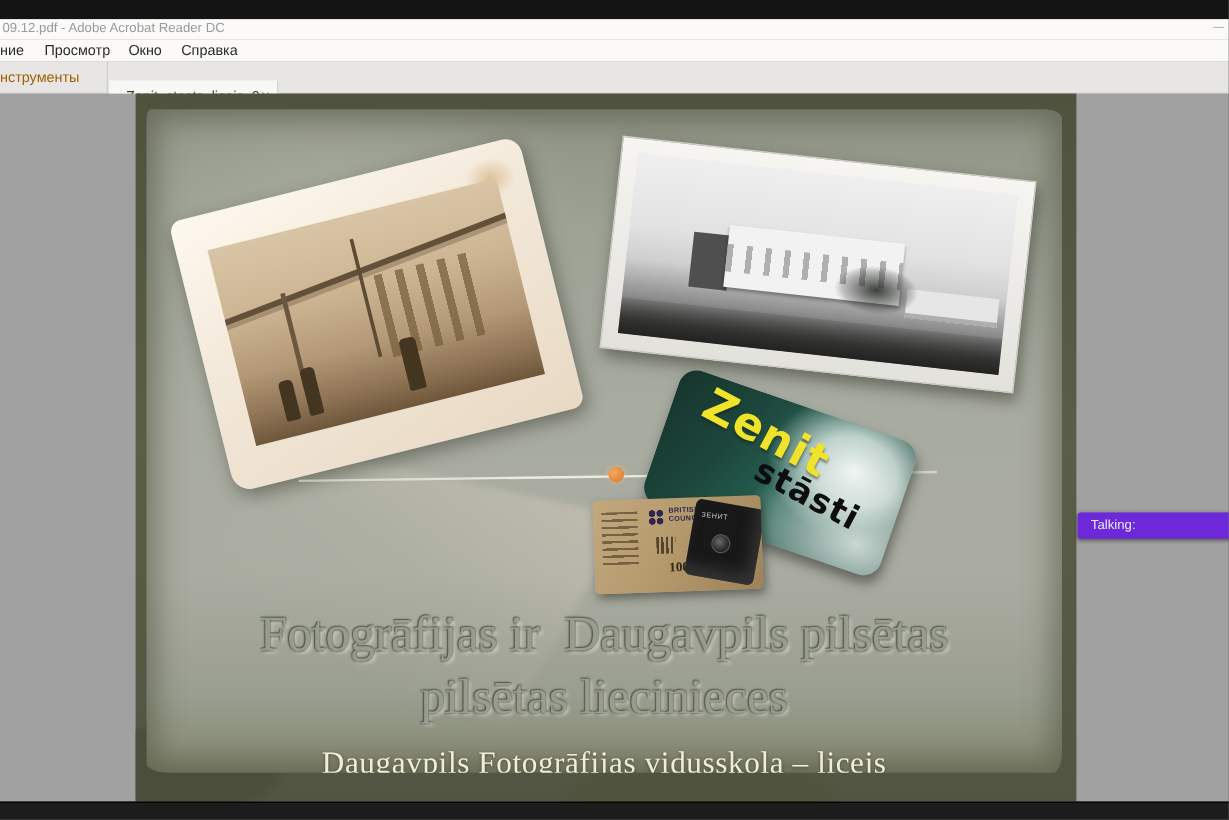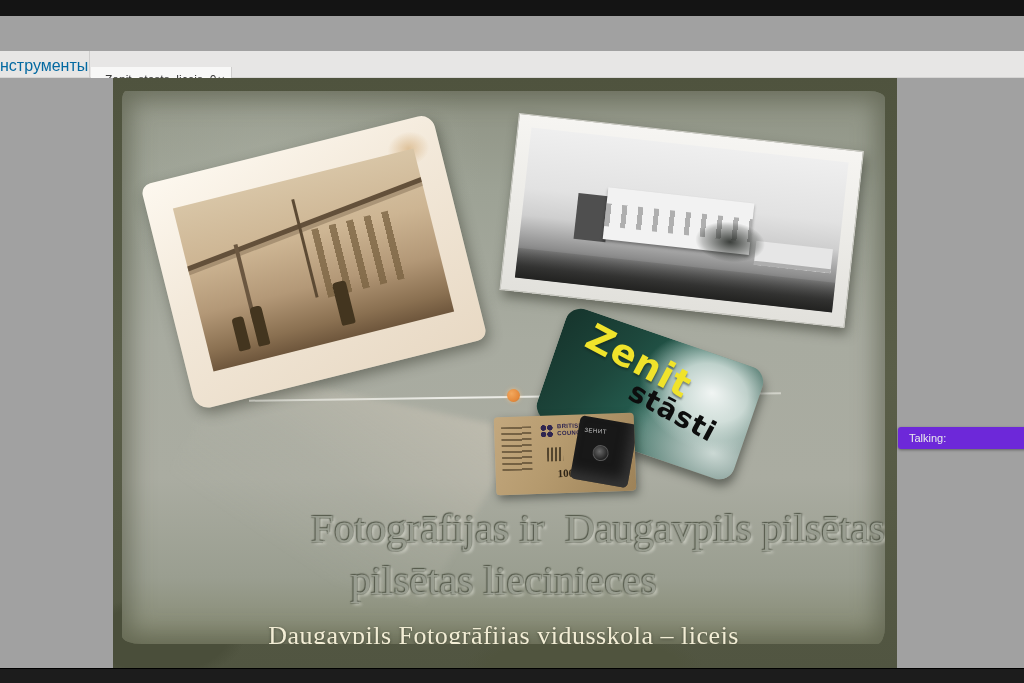--- a/index.html
+++ b/index.html
@@ -13,21 +13,21 @@
   .title-text { position:absolute; left:2px; top:2px; font-size:11px; color:#9a9a9a; white-space:nowrap; }
   .min-glyph { position:absolute; right:4px; top:1px; font-size:9px; color:#9a9a9a; }
   .menu-bar { position:absolute; left:0; top:33px; width:1024px; height:18px; background:#fbfaf9; }
   .menu-item { position:absolute; top:2px; font-size:12px; color:#2b2b2b; white-space:nowrap; cursor:default; }
   .menu-item:nth-child(1){ left:0px; }
   .menu-item:nth-child(2){ left:37px; }
   .menu-item:nth-child(3){ left:107px; }
   .menu-item:nth-child(4){ left:151px; }
   .tab-bar { position:absolute; left:0; top:51px; width:1024px; height:27px; background:#e7e6e5; border-bottom:1px solid #d6d5d4; }
   .tab-partial { position:absolute; left:0; top:0; width:90px; height:27px; border-right:1px solid #cfcecd; }
-  .tab-partial span { position:absolute; left:0px; top:6px; font-size:16px; color:#0369a1; white-space:nowrap; }
+  .tab-partial span { position:absolute; left:0px; top:6px; font-size:12px; color:#a16207; white-space:nowrap; }
   .tab-active { position:absolute; left:91px; top:16px; width:141px; height:27px; background:#f8f8f7; border-right:1px solid #cfcecd; }
   .tab-active .tab-label { position:absolute; left:14px; top:6px; font-size:12px; color:#3a3a3a; white-space:nowrap; }
   .tab-close { position:absolute; right:6px; top:5px; font-size:13px; color:#6b6b6b; cursor:default; }
   .bottom-black-bar { position:absolute; left:0; top:668px; width:1024px; height:15px; background:#1c1c1c; border-top:1px solid #000; }
 
   
   .doc-area { position:absolute; left:0; top:78px; width:1024px; height:590px; background:#a1a1a1; }
 
   .slide { position:absolute; left:113px; top:0px; width:784px; height:590px;
     background:
@@ -121,39 +121,49 @@
     transform:rotate(12deg); box-shadow:inset -6px -8px 12px rgba(70,70,70,.6); }
   .camera-lens { position:absolute; left:18px; top:26px; width:16px; height:16px; border-radius:50%;
     background:radial-gradient(circle at 40% 40%, #6a6a6a, #222 70%); border:1px solid #555; }
   .camera-label { position:absolute; left:6px; top:10px; font-size:6px; color:#c9c9c9; transform:rotate(-4deg); letter-spacing:.5px; }
 
   
   .slide-title { position:absolute; left:0; width:100%; text-align:center; font-family:"Liberation Serif", serif;
     font-size:41px; white-space:pre; color:rgba(156,160,148,.95);
     text-shadow:-1px -1px 1px rgba(78,82,68,.85), 1px -1px 1px rgba(78,82,68,.5),
                 -1px 1px 1px rgba(78,82,68,.45), 2px 2px 3px rgba(242,242,234,.55); }
-  .slide-title.line1 { top:413px;text-align:right; }
+  .slide-title.line1 { top:413px; }
   .slide-title.line2 { top:465px; }
   .slide-subtitle { position:absolute; left:0; top:530px; width:100%; text-align:center;
     font-family:"Liberation Serif", serif; font-size:26px; color:#f2edd5; letter-spacing:.5px;
     text-shadow:0 1px 3px rgba(40,44,30,.6); }
 
   
   .talking { position:absolute; left:898px; top:349px; width:134px; height:22px;
     background:#6d28d9; border-radius:3px 0 0 3px; box-shadow:0 1px 3px rgba(0,0,0,.4); }
   .talking span { position:absolute; left:11px; top:5px; font-size:11px; color:#e9eaec; }
 </style>
 </head>
 <body>
 
 <div class="screen">
 
   <div class="top-black-bar"></div>
 
-
+  <div class="title-bar">
+    <span class="title-text">09.12.pdf - Adobe Acrobat Reader DC</span>
+    <span class="min-glyph">—</span>
+  </div>
+
+  <div class="menu-bar">
+    <span class="menu-item">ние</span>
+    <span class="menu-item">Просмотр</span>
+    <span class="menu-item">Окно</span>
+    <span class="menu-item">Справка</span>
+  </div>
 
   <div class="tab-bar">
     <div class="tab-partial">
       <span>нструменты</span>
     </div>
     <div class="tab-active">
       <span class="tab-label">Zenit_stasts_licejs_0...</span>
       <span class="tab-close">×</span>
     </div>
   </div>

